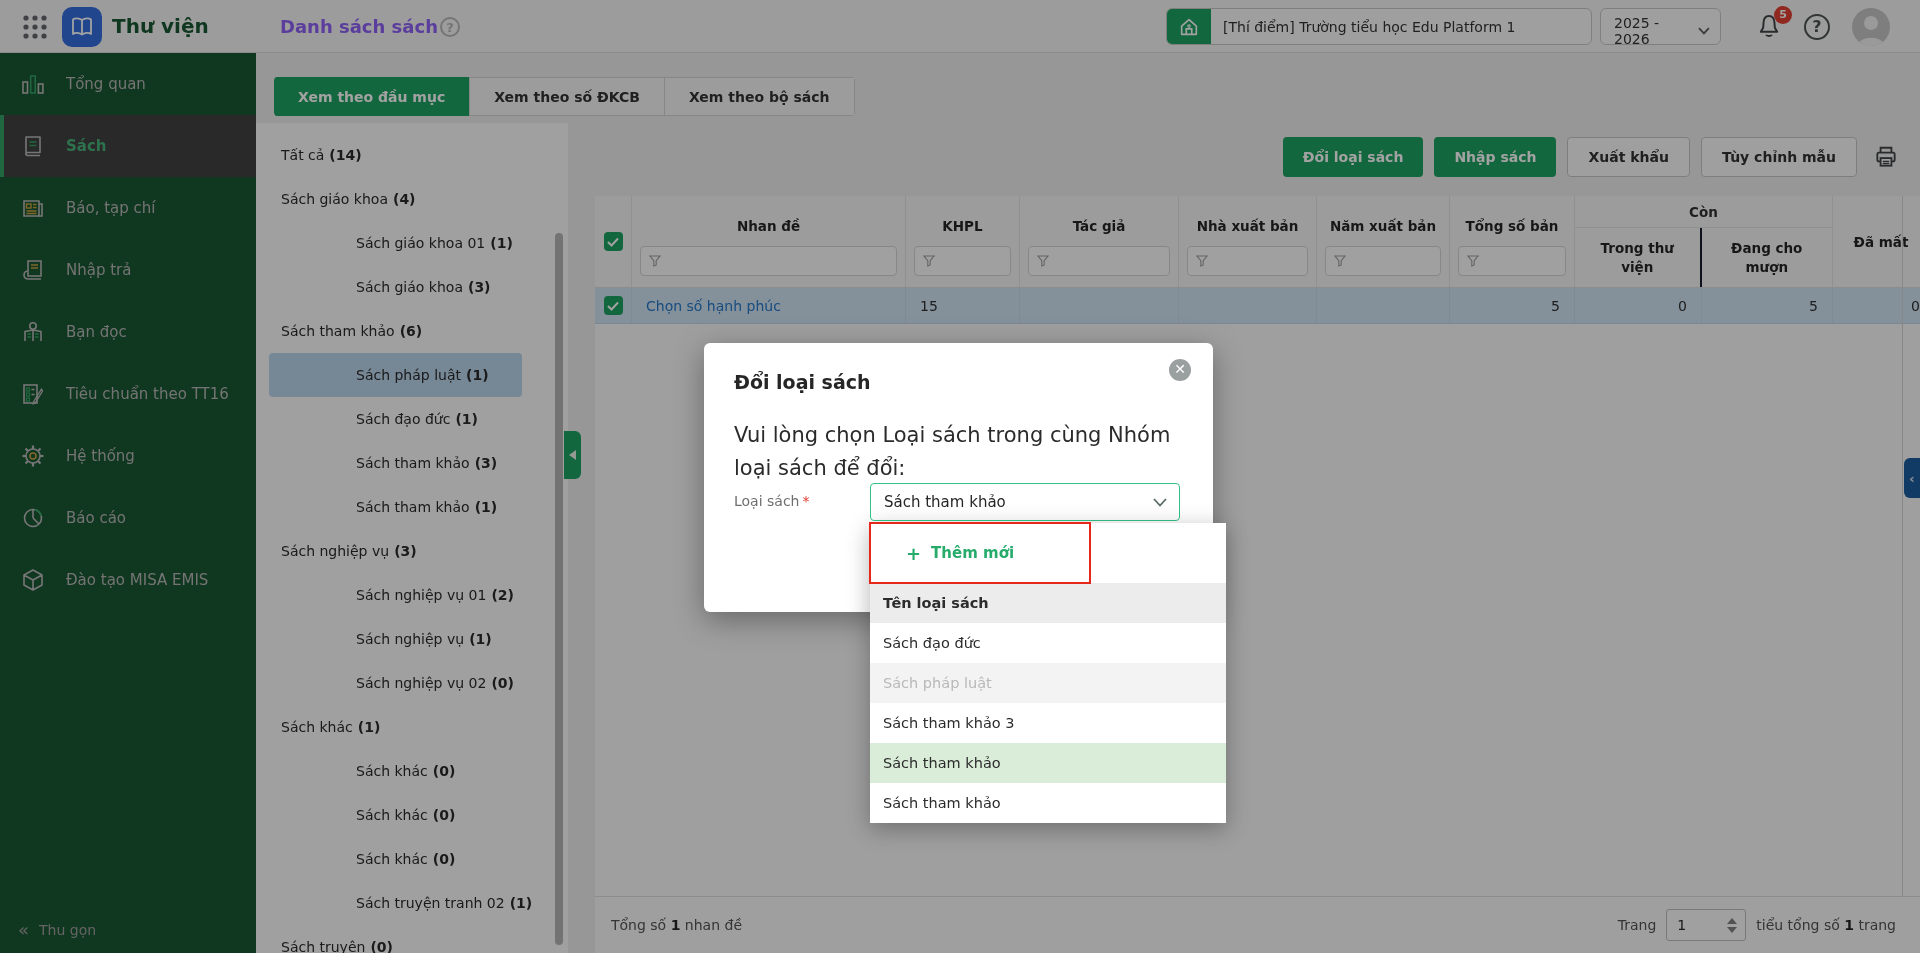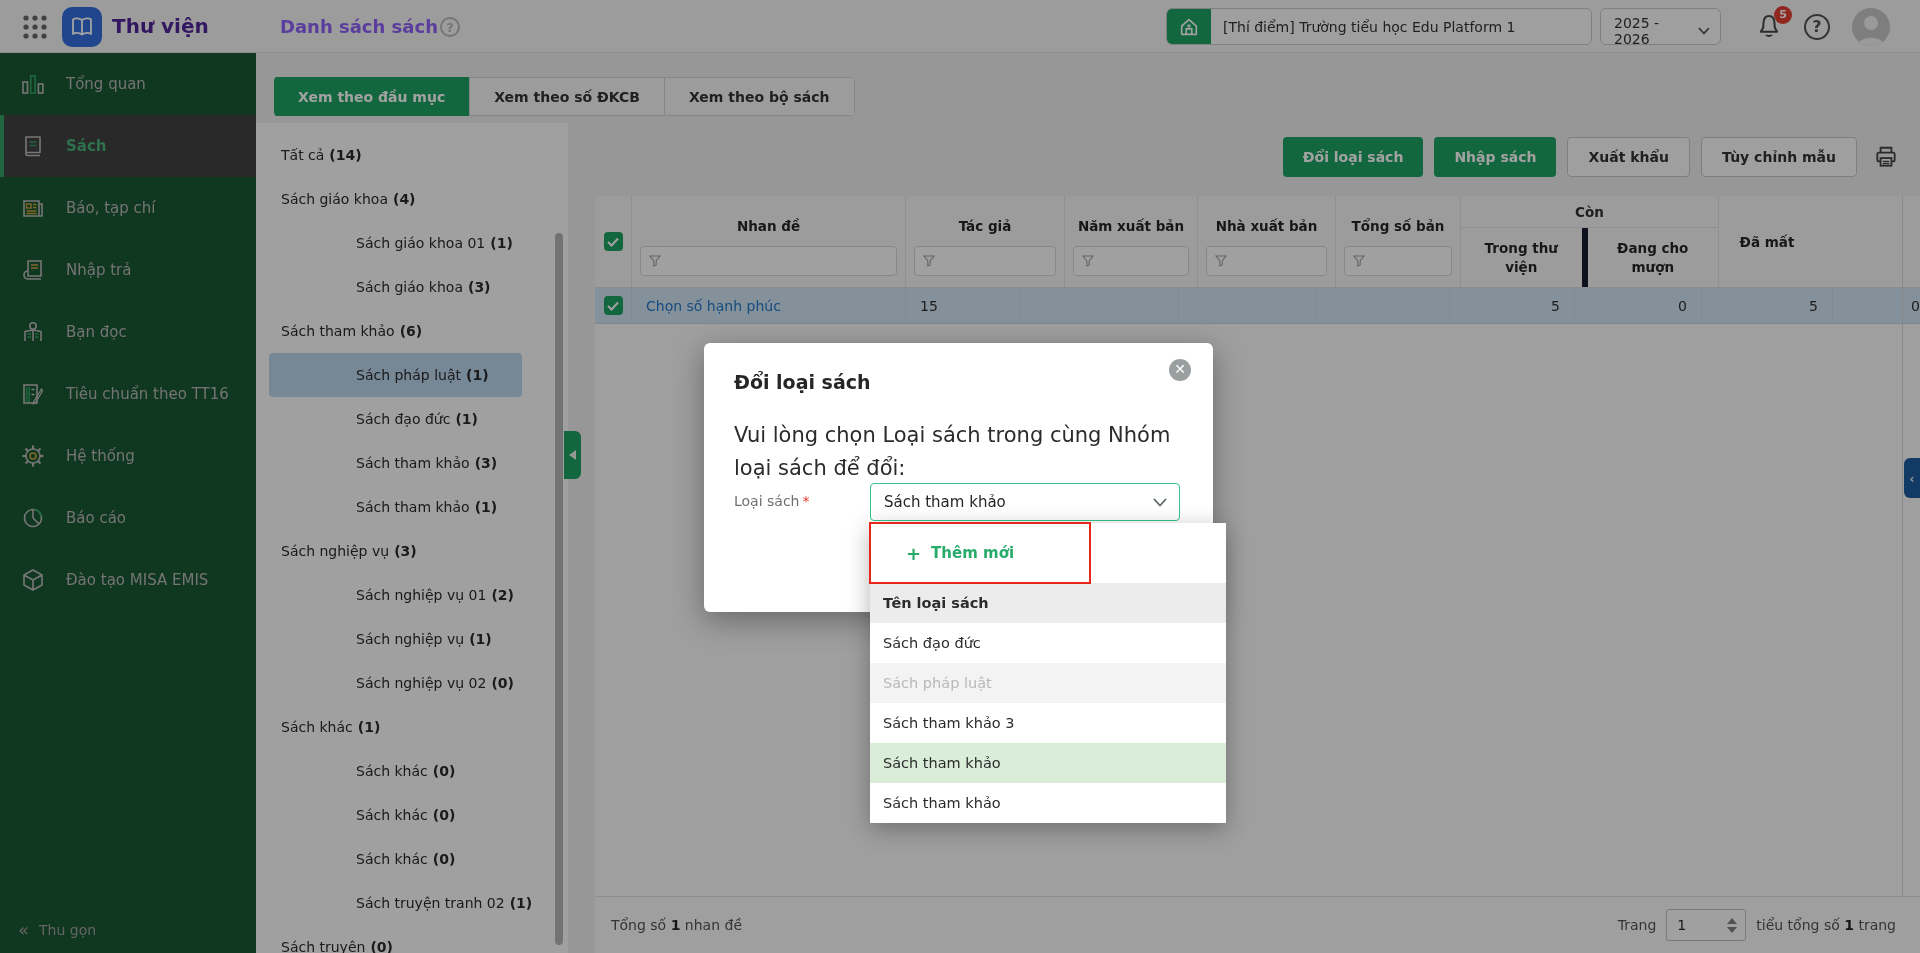--- a/index.html
+++ b/index.html
@@ -4,21 +4,21 @@
 <style>
   * { margin:0; padding:0; box-sizing:border-box; }
   html,body { width:1920px; height:953px; overflow:hidden; }
   body { font-family:"DejaVu Sans","Liberation Sans",sans-serif; color:#2b2b2b; background:#ededed; }
   .app { position:relative; width:1920px; height:953px; overflow:hidden; background:#ededed; }
 
   
   .topbar { position:absolute; top:0; left:0; right:0; height:53px; background:#f6f6f6; border-bottom:1px solid #dcdcdc; z-index:2; }
   .grid-dots { position:absolute; left:22px; top:14px; width:26px; height:26px; cursor:pointer; }
   .applogo { position:absolute; left:62px; top:7px; width:40px; height:40px; background:#2f6bdf; border-radius:10px; display:flex; align-items:center; justify-content:center; }
-  .apptitle { position:absolute; left:112px; top:14px; font-size:20px; font-weight:700; color:#4c1d95; }
+  .apptitle { position:absolute; left:112px; top:14px; font-size:20px; font-weight:700; color:#14532d; }
   .pagetitle { position:absolute; left:280px; top:16px; font-size:18px; font-weight:600; color:#8b5cf6; }
   .help-sm { position:absolute; left:440px; top:17px; width:20px; height:20px; border:2px solid #b6b6b6; border-radius:50%; color:#b6b6b6; font-size:13px; font-weight:700; text-align:center; line-height:17px; }
   .schoolbox { position:absolute; left:1166px; top:8px; width:426px; height:37px; background:#fbfbfb; border:1px solid #c7c7c7; border-radius:6px; display:flex; align-items:center; overflow:hidden; }
   .schoolbox .homecap { width:44px; height:37px; background:#18a05e; display:flex; align-items:center; justify-content:center; flex:none; }
   .schoolbox .schooltext { padding-left:12px; font-size:14px; color:#2e2e2e; white-space:nowrap; }
   .yearbox { position:absolute; left:1600px; top:8px; width:121px; height:37px; background:#fbfbfb; border:1px solid #c7c7c7; border-radius:6px; display:flex; align-items:center; justify-content:space-between; padding:9px 10px 0 13px; font-size:14px; color:#2e2e2e; }
   .bellwrap { position:absolute; left:1755px; top:12px; width:30px; height:30px; }
   .badge { position:absolute; top:-6px; right:-7px; min-width:18px; height:18px; background:#e23b2e; color:#fff; border-radius:9px; font-size:11px; font-weight:700; text-align:center; line-height:18px; padding:0 3px; }
   .help-lg { position:absolute; left:1804px; top:14px; width:26px; height:26px; border:2px solid #4a4f52; border-radius:50%; color:#4a4f52; font-size:16px; font-weight:700; text-align:center; line-height:22px; }
   .avatar { position:absolute; left:1852px; top:8px; width:38px; height:38px; border-radius:50%; background:#c6c6c6; overflow:hidden; display:flex; align-items:center; justify-content:center; }
@@ -394,56 +394,64 @@
               </span>
           </div>
           <div class="gcol" style="width:274px;">
             <div class="gtitle">Nhan đề</div>
             <div class="gfilter">
                 <svg width="12" height="12" viewBox="0 0 12 12">
                   <path d="M1 1 H11 L7.2 5.6 V10 L4.8 11 V5.6 Z" fill="none" stroke="#9a9a9a" stroke-width="1.1"></path>
                 </svg>
               </div>
           </div>
+          <div class="gcol" style="width:114px;">
+            <div class="gtitle">KHPL</div>
+            <div class="gfilter">
+                <svg width="12" height="12" viewBox="0 0 12 12">
+                  <path d="M1 1 H11 L7.2 5.6 V10 L4.8 11 V5.6 Z" fill="none" stroke="#9a9a9a" stroke-width="1.1"></path>
+                </svg>
+              </div>
+          </div>
           <div class="gcol" style="width:159px;">
             <div class="gtitle">Tác giả</div>
             <div class="gfilter">
                 <svg width="12" height="12" viewBox="0 0 12 12">
                   <path d="M1 1 H11 L7.2 5.6 V10 L4.8 11 V5.6 Z" fill="none" stroke="#9a9a9a" stroke-width="1.1"></path>
                 </svg>
               </div>
           </div>
+          <div class="gcol" style="width:138px;">
+            <div class="gtitle">Nhà xuất bản</div>
+            <div class="gfilter">
+                <svg width="12" height="12" viewBox="0 0 12 12">
+                  <path d="M1 1 H11 L7.2 5.6 V10 L4.8 11 V5.6 Z" fill="none" stroke="#9a9a9a" stroke-width="1.1"></path>
+                </svg>
+              </div>
+          </div>
           <div class="gcol" style="width:133px;">
             <div class="gtitle">Năm xuất bản</div>
             <div class="gfilter">
                 <svg width="12" height="12" viewBox="0 0 12 12">
                   <path d="M1 1 H11 L7.2 5.6 V10 L4.8 11 V5.6 Z" fill="none" stroke="#9a9a9a" stroke-width="1.1"></path>
                 </svg>
               </div>
           </div>
-          <div class="gcol" style="width:138px;">
-            <div class="gtitle">Nhà xuất bản</div>
-            <div class="gfilter">
-                <svg width="12" height="12" viewBox="0 0 12 12">
-                  <path d="M1 1 H11 L7.2 5.6 V10 L4.8 11 V5.6 Z" fill="none" stroke="#9a9a9a" stroke-width="1.1"></path>
-                </svg>
-              </div>
-          </div>
           <div class="gcol" style="width:125px;">
             <div class="gtitle">Tổng số bản</div>
             <div class="gfilter">
                 <svg width="12" height="12" viewBox="0 0 12 12">
                   <path d="M1 1 H11 L7.2 5.6 V10 L4.8 11 V5.6 Z" fill="none" stroke="#9a9a9a" stroke-width="1.1"></path>
                 </svg>
               </div>
           </div>
           <div class="group-col" style="width:258px;">
             <div class="group-top">Còn</div>
             <div class="group-subs">
-              <div class="group-sub" style="width:127px; border-right:6px solid #0f172a;">Trong thư viện</div>
+              <div class="group-sub" style="width:127px; border-right:2px solid #0f172a;">Trong thư viện</div>
               <div class="group-sub" style="width:131px;">Đang cho mượn</div>
             </div>
           </div>
           <div class="gcol" style="width:96px; border-right:none;">
             <div class="gtitle center-title">Đã mất</div>
           </div>
         </div>
 
         <div class="grow">
           <div class="gcell" style="width:37px; justify-content:center;">

